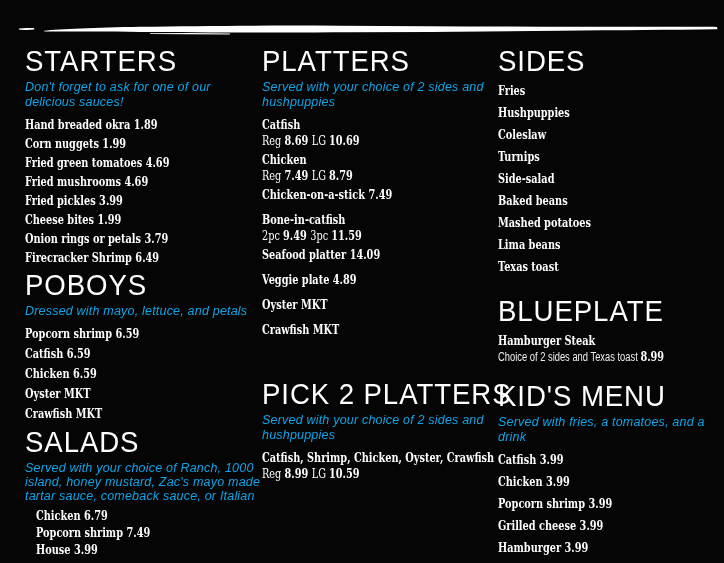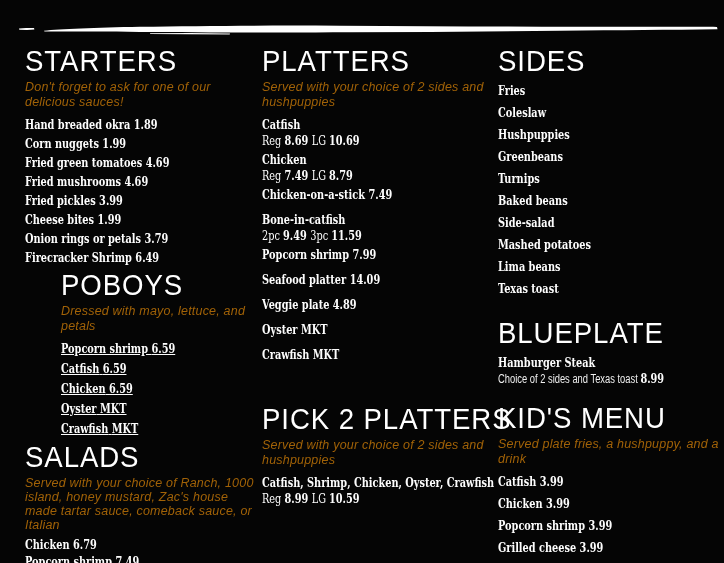--- a/index.html
+++ b/index.html
@@ -29,21 +29,21 @@
     transform:scaleX(0.92);
     transform-origin:0 0;
     color:#ffffff;
   }
   .section-desc{
     font-style:italic;
     font-size:12.5px;
     line-height:15px;
     letter-spacing:0.2px;
     margin:0 0 6px 0;
-    color:#a16207;
+    color:#0ea5e9;
   }
   .menu-item{margin-bottom:4px;}
   .line{
     line-height:15px;
     white-space:nowrap;
     transform:scaleX(0.78);
     transform-origin:0 0;
   }
   .item-name,.item-price,.price-value,.note-bold{
     font-family:"DejaVu Serif","Liberation Serif",serif;
@@ -57,25 +57,25 @@
   }
   .item-desc{
     font-family:"Liberation Sans",sans-serif;
     font-weight:normal;
     font-size:12px;
     color:#efefef;
   }
 
   
   .section--starters .menu-item{margin-bottom:3px;}
-  .section--poboys{margin-top:2px;margin-left:36px;}
-  .section--poboys .menu-item{margin-bottom:4px;text-decoration:underline;}
+  .section--poboys{margin-top:2px;}
+  .section--poboys .menu-item{margin-bottom:4px;}
   .section--salads{margin-top:4px;}
   .section--salads .section-desc{line-height:14px;margin-bottom:4px;}
-  .section--salads .menu-item{margin-bottom:1px;}
+  .section--salads .menu-item{margin-bottom:1px;margin-left:11px;}
 
   
   .section--platters .menu-item{margin-bottom:9px;}
   .section--platters .item--multi{margin-bottom:3px;}
   .section--pick-2-platters{margin-top:40px;}
   .section--pick-2-platters .menu-item{margin-bottom:0;}
 
   
   .section--sides .section-title{margin-bottom:4px;}
   .section--sides .menu-item{margin-bottom:6px;}
@@ -146,21 +146,21 @@
         </div>
         <div class="menu-item">
           <div class="line"><span class="item-name">Oyster</span> <span class="item-price">MKT</span></div>
         </div>
         <div class="menu-item">
           <div class="line"><span class="item-name">Crawfish</span> <span class="item-price">MKT</span></div>
         </div>
       </section>
       <section class="menu-section section--salads">
         <h2 class="section-title">SALADS</h2>
-        <p class="section-desc">Served with your choice of Ranch, 1000 island, honey mustard, Zac's house made tartar sauce, comeback sauce, or Italian</p>
+        <p class="section-desc">Served with your choice of Ranch, 1000 island, honey mustard, Zac's mayo made tartar sauce, comeback sauce, or Italian</p>
         <div class="menu-item">
           <div class="line"><span class="item-name">Chicken</span> <span class="item-price">6.79</span></div>
         </div>
         <div class="menu-item">
           <div class="line"><span class="item-name">Popcorn shrimp</span> <span class="item-price">7.49</span></div>
         </div>
         <div class="menu-item">
           <div class="line"><span class="item-name">House</span> <span class="item-price">3.99</span></div>
         </div>
       </section>
@@ -178,23 +178,20 @@
           <div class="line"><span class="price-label">Reg </span><span class="price-value">7.49</span> <span class="price-label">LG </span><span class="price-value">8.79</span></div>
         </div>
         <div class="menu-item">
           <div class="line"><span class="item-name">Chicken-on-a-stick</span> <span class="item-price">7.49</span></div>
         </div>
         <div class="menu-item item--multi">
           <div class="line"><span class="item-name">Bone-in-catfish</span></div>
           <div class="line"><span class="price-label">2pc </span><span class="price-value">9.49</span> <span class="price-label">3pc </span><span class="price-value">11.59</span></div>
         </div>
         <div class="menu-item">
-          <div class="line"><span class="item-name">Popcorn shrimp</span> <span class="item-price">7.99</span></div>
-        </div>
-        <div class="menu-item">
           <div class="line"><span class="item-name">Seafood platter</span> <span class="item-price">14.09</span></div>
         </div>
         <div class="menu-item">
           <div class="line"><span class="item-name">Veggie plate</span> <span class="item-price">4.89</span></div>
         </div>
         <div class="menu-item">
           <div class="line"><span class="item-name">Oyster</span> <span class="item-price">MKT</span></div>
         </div>
         <div class="menu-item">
           <div class="line"><span class="item-name">Crawfish</span> <span class="item-price">MKT</span></div>
@@ -209,57 +206,54 @@
         </div>
       </section>
     </div>
   <div class="col col-2">
       <section class="menu-section section--sides">
         <h2 class="section-title">SIDES</h2>
         <div class="menu-item">
           <div class="line"><span class="item-name">Fries</span></div>
         </div>
         <div class="menu-item">
+          <div class="line"><span class="item-name">Hushpuppies</span></div>
+        </div>
+        <div class="menu-item">
           <div class="line"><span class="item-name">Coleslaw</span></div>
         </div>
         <div class="menu-item">
-          <div class="line"><span class="item-name">Hushpuppies</span></div>
-        </div>
-        <div class="menu-item">
-          <div class="line"><span class="item-name">Greenbeans</span></div>
-        </div>
-        <div class="menu-item">
           <div class="line"><span class="item-name">Turnips</span></div>
         </div>
         <div class="menu-item">
+          <div class="line"><span class="item-name">Side-salad</span></div>
+        </div>
+        <div class="menu-item">
           <div class="line"><span class="item-name">Baked beans</span></div>
-        </div>
-        <div class="menu-item">
-          <div class="line"><span class="item-name">Side-salad</span></div>
         </div>
         <div class="menu-item">
           <div class="line"><span class="item-name">Mashed potatoes</span></div>
         </div>
         <div class="menu-item">
           <div class="line"><span class="item-name">Lima beans</span></div>
         </div>
         <div class="menu-item">
           <div class="line"><span class="item-name">Texas toast</span></div>
         </div>
       </section>
       <section class="menu-section section--blueplate">
         <h2 class="section-title">BLUEPLATE</h2>
         <div class="menu-item">
           <div class="line"><span class="item-name">Hamburger Steak</span></div>
           <div class="line"><span class="item-desc">Choice of 2 sides and Texas toast </span><span class="item-price">8.99</span></div>
         </div>
       </section>
       <section class="menu-section section--kid-s-menu">
         <h2 class="section-title">KID'S MENU</h2>
-        <p class="section-desc">Served plate fries, a hushpuppy, and a drink</p>
+        <p class="section-desc">Served with fries, a tomatoes, and a drink</p>
         <div class="menu-item">
           <div class="line"><span class="item-name">Catfish</span> <span class="item-price">3.99</span></div>
         </div>
         <div class="menu-item">
           <div class="line"><span class="item-name">Chicken</span> <span class="item-price">3.99</span></div>
         </div>
         <div class="menu-item">
           <div class="line"><span class="item-name">Popcorn shrimp</span> <span class="item-price">3.99</span></div>
         </div>
         <div class="menu-item">

